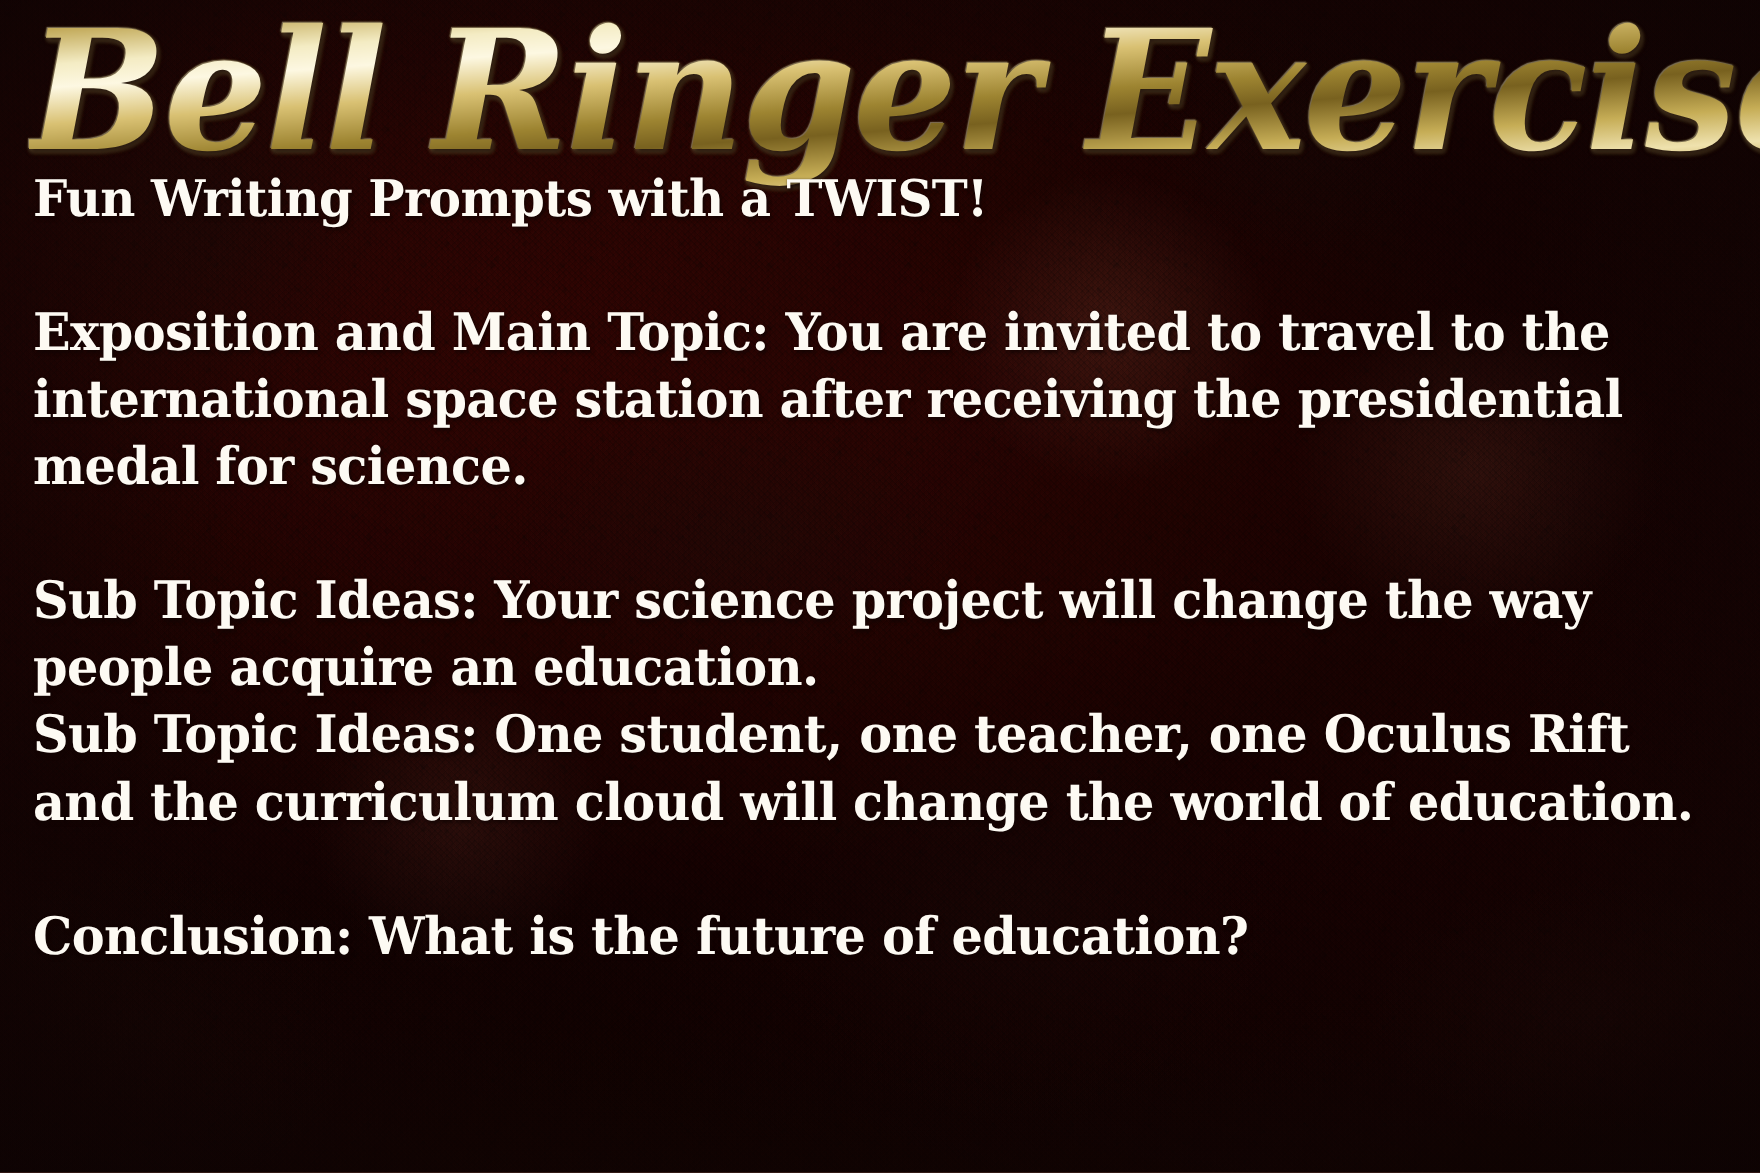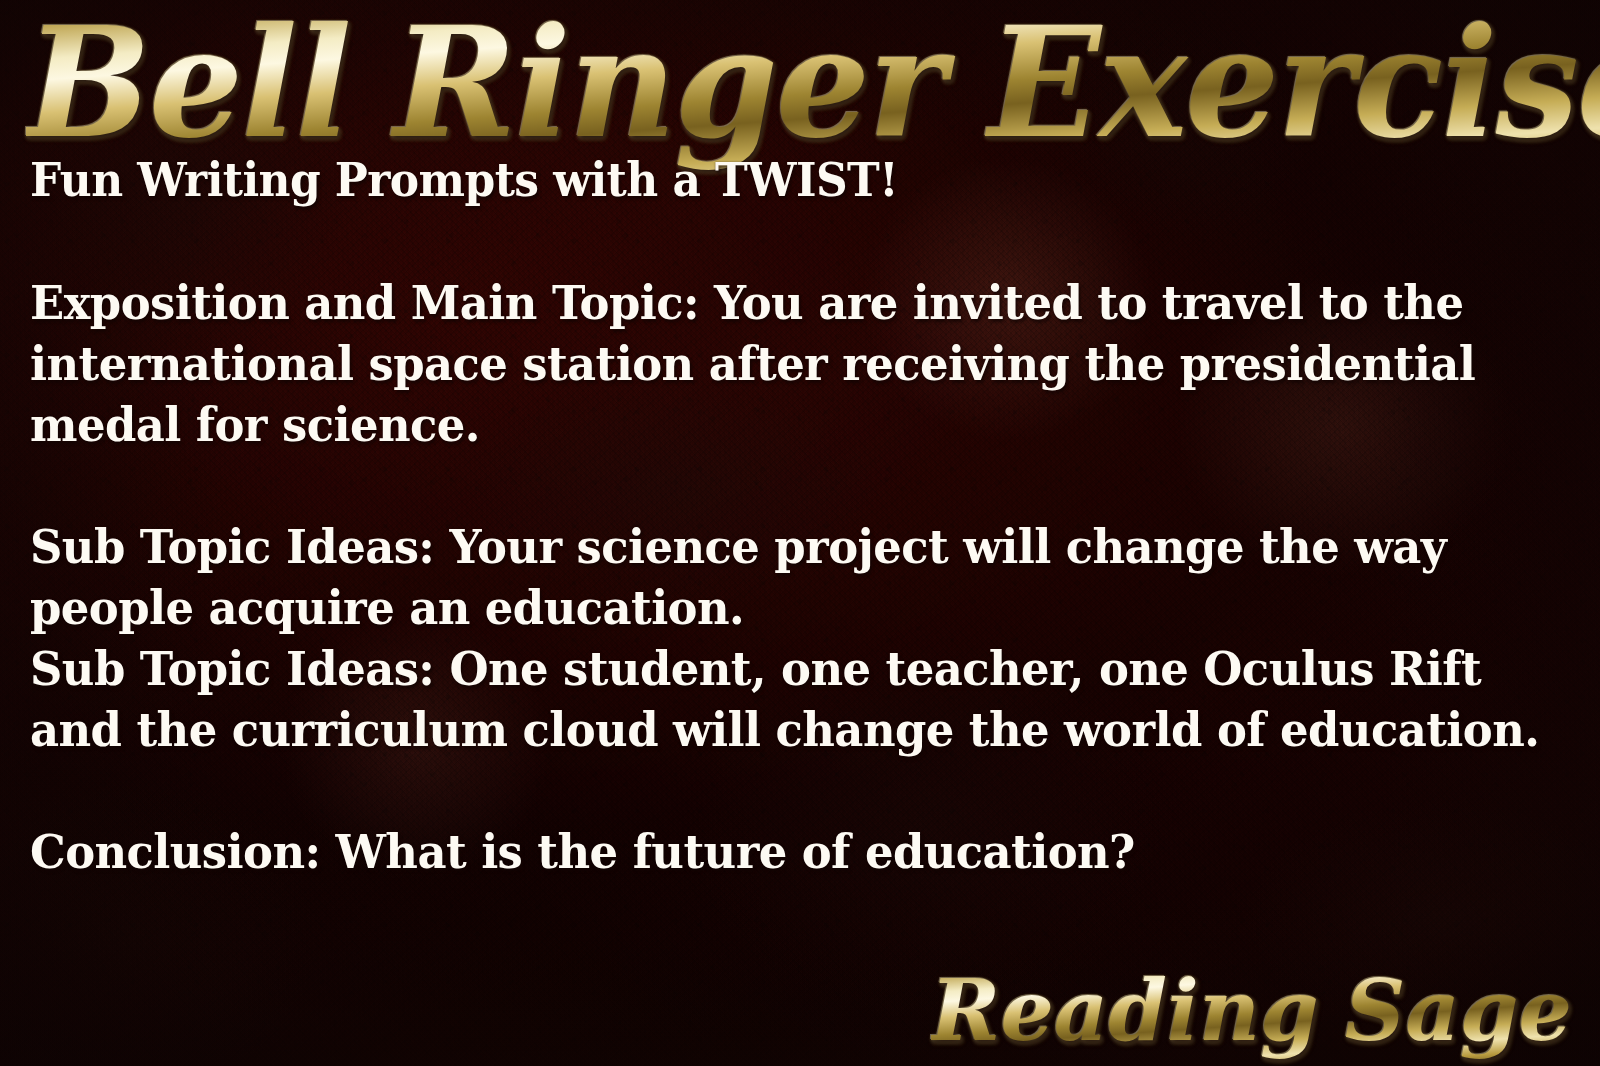--- a/index.html
+++ b/index.html
@@ -181,18 +181,15 @@
       <div class="line">people acquire an education.</div>
       <div class="line">Sub Topic Ideas: One student, one teacher, one Oculus Rift</div>
       <div class="line">and the curriculum cloud will change the world of education.</div>
 
       <div class="spacer"></div>
 
       <div class="line">Conclusion: What is the future of education?</div>
 
     </div>
 
-    <div id="signature" class="gold-script">
-      <span>Reading</span><span class="word-gap"></span><span>Sage</span>
-    </div>
 
   </div>
 </div>
 
 </body></html>

